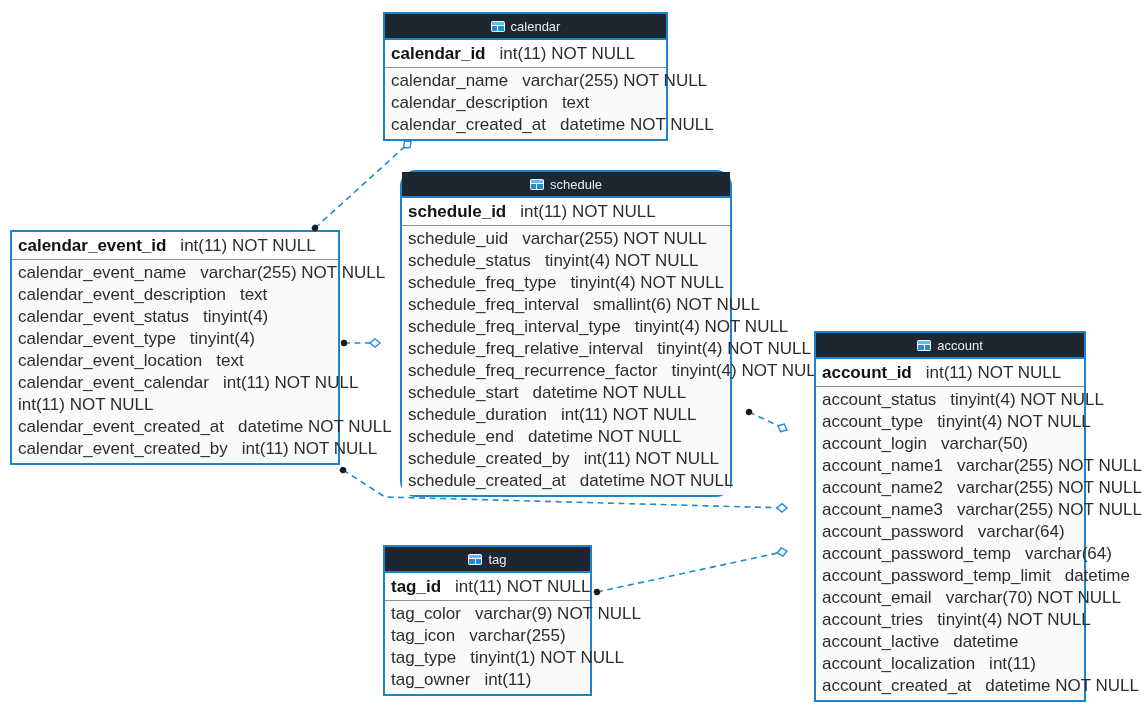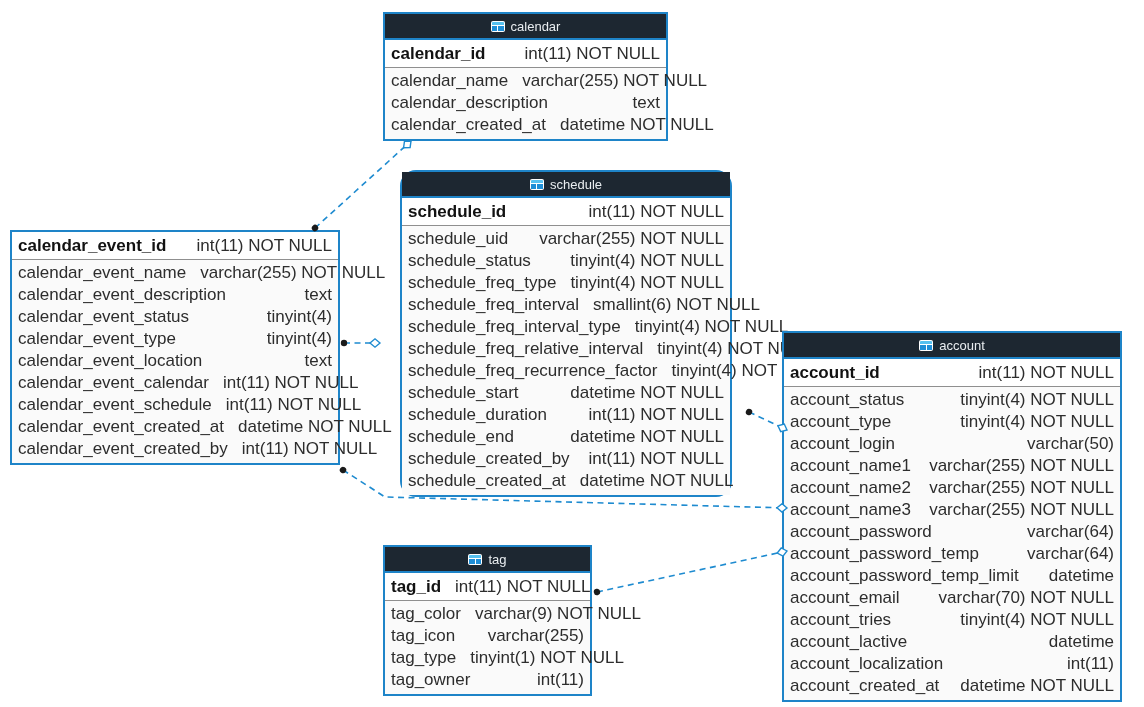--- a/index.html
+++ b/index.html
@@ -41,26 +41,26 @@
   .row{
     display:flex;justify-content:space-between;gap:14px;
     padding:0 6px;font-size:17px;line-height:22px;color:var(--row-fg);
     white-space:nowrap;
   }
   .pk-rows{background:#ffffff;border-bottom:1px solid var(--pk-divider);}
   .pk-rows .row{line-height:27px;}
   .pk-rows .cname{font-weight:bold;color:#121212;}
   .attr-rows{background:var(--attr-bg);padding:2px 0 3px 0;}
   .cname{text-align:left;}
-  .ctype{text-align:right;flex:1 1 auto;}
+  .ctype{text-align:left;flex:1 1 auto;}
   
   #t-calendar{left:383px;top:12px;width:285px;}
   #t-schedule{left:400px;top:170px;width:332px;border-radius:16px;}
   #t-calendar_event{left:10px;top:230px;width:330px;}
-  #t-account{left:782px;top:331px;width:340px;}
+  #t-account{left:814px;top:331px;width:272px;}
   #t-tag{left:383px;top:545px;width:209px;}
 </style>
 </head>
 <body>
 
 <div>
 
   <svg class="links" viewBox="0 0 1144 707" xmlns="http://www.w3.org/2000/svg">
     <defs>
       <marker id="m-dot" markerUnits="userSpaceOnUse" markerWidth="10" markerHeight="10" refX="5" refY="5" orient="auto">
@@ -203,21 +203,20 @@
         </div>
         <div class="row">
           <span class="cname">calendar_event_location</span>
           <span class="ctype">text</span>
         </div>
         <div class="row">
           <span class="cname">calendar_event_calendar</span>
           <span class="ctype">int(11) NOT NULL</span>
         </div>
         <div class="row">
-          <span class="cname">calendar_event_schedule</span>
           <span class="ctype">int(11) NOT NULL</span>
         </div>
         <div class="row">
           <span class="cname">calendar_event_created_at</span>
           <span class="ctype">datetime NOT NULL</span>
         </div>
         <div class="row">
           <span class="cname">calendar_event_created_by</span>
           <span class="ctype">int(11) NOT NULL</span>
         </div>

